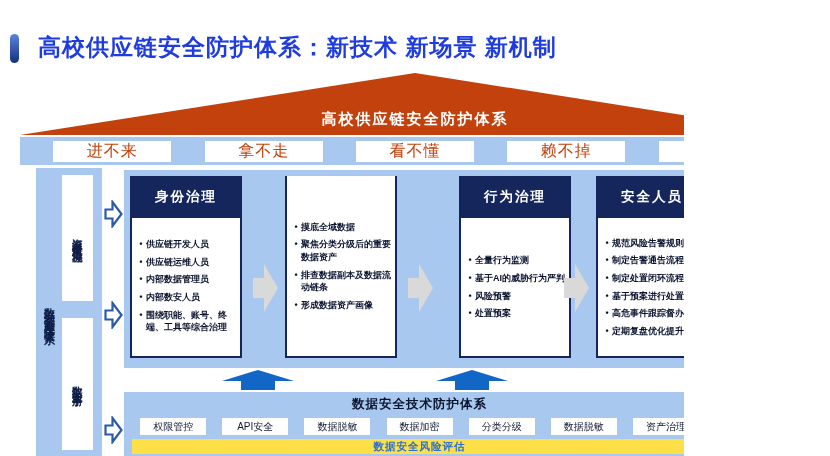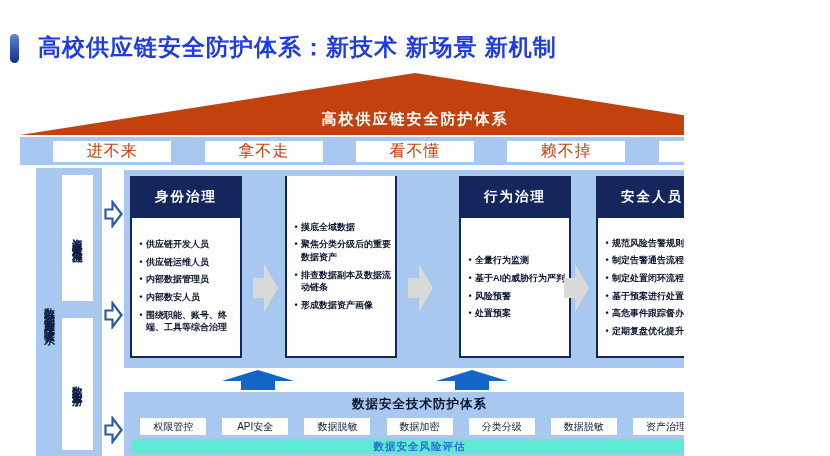--- a/index.html
+++ b/index.html
@@ -54,21 +54,21 @@
 
   
   .uparrow{position:absolute;top:357px;width:72px;height:20px;line-height:0;}
 
   
   .tech-panel{position:absolute;left:124px;top:379px;width:591px;height:64px;background:#a9c8f0;}
   .tech-title{text-align:center;font-size:12.5px;font-weight:800;color:#0c1530;margin-top:4px;letter-spacing:1px;}
   .chips-row{display:flex;justify-content:space-evenly;margin-top:5px;}
   .chip{width:66px;height:17px;background:#fff;display:flex;align-items:center;justify-content:center;
         font-size:10px;font-weight:400;color:#101b33;}
-  .footer-bar{height:15px;background:#5eead4;margin:4px 8px 0 8px;display:flex;align-items:center;justify-content:center;
+  .footer-bar{height:15px;background:#fde047;margin:4px 8px 0 8px;display:flex;align-items:center;justify-content:center;
               font-size:10.5px;font-weight:700;color:#2b6fd4;letter-spacing:1px;}
 </style>
 </head>
 <body>
 
 <div class="stage">
 
   <div class="header-pill"></div>
   <div class="page-title">高校供应链安全防护体系：新技术 新场景 新机制</div>
 

